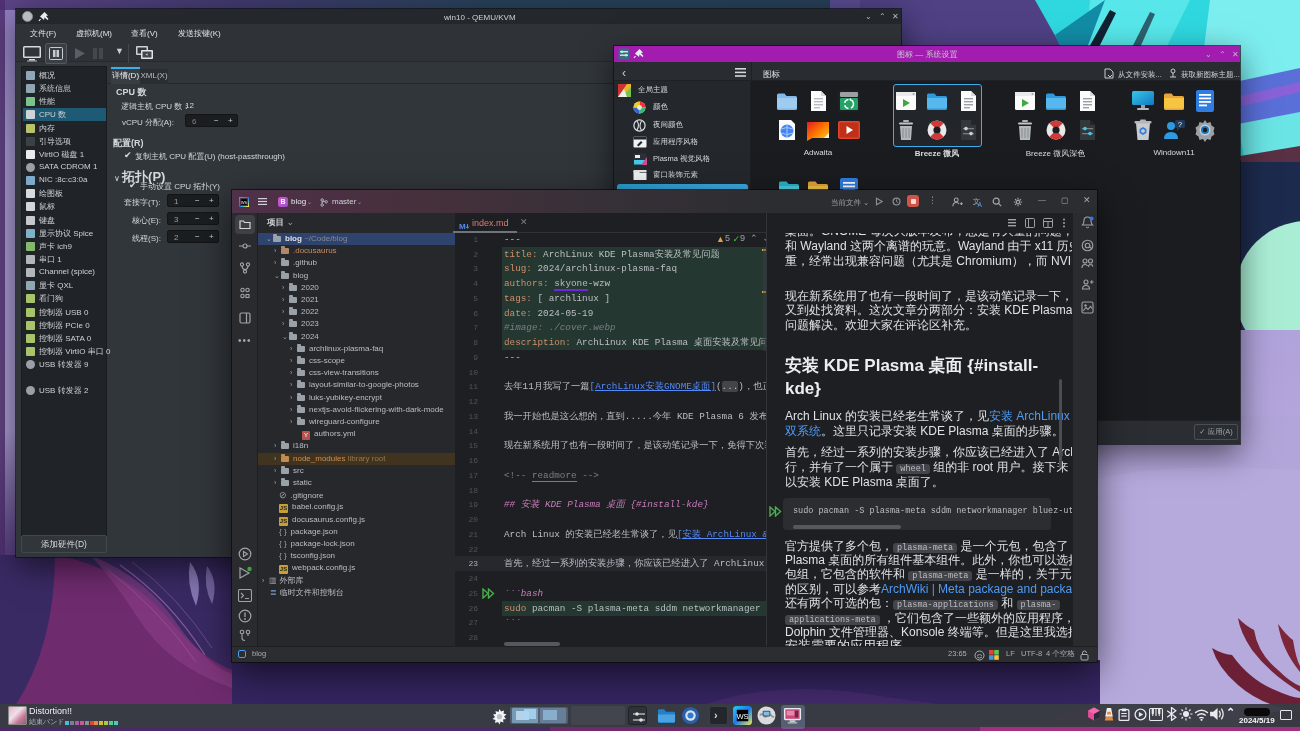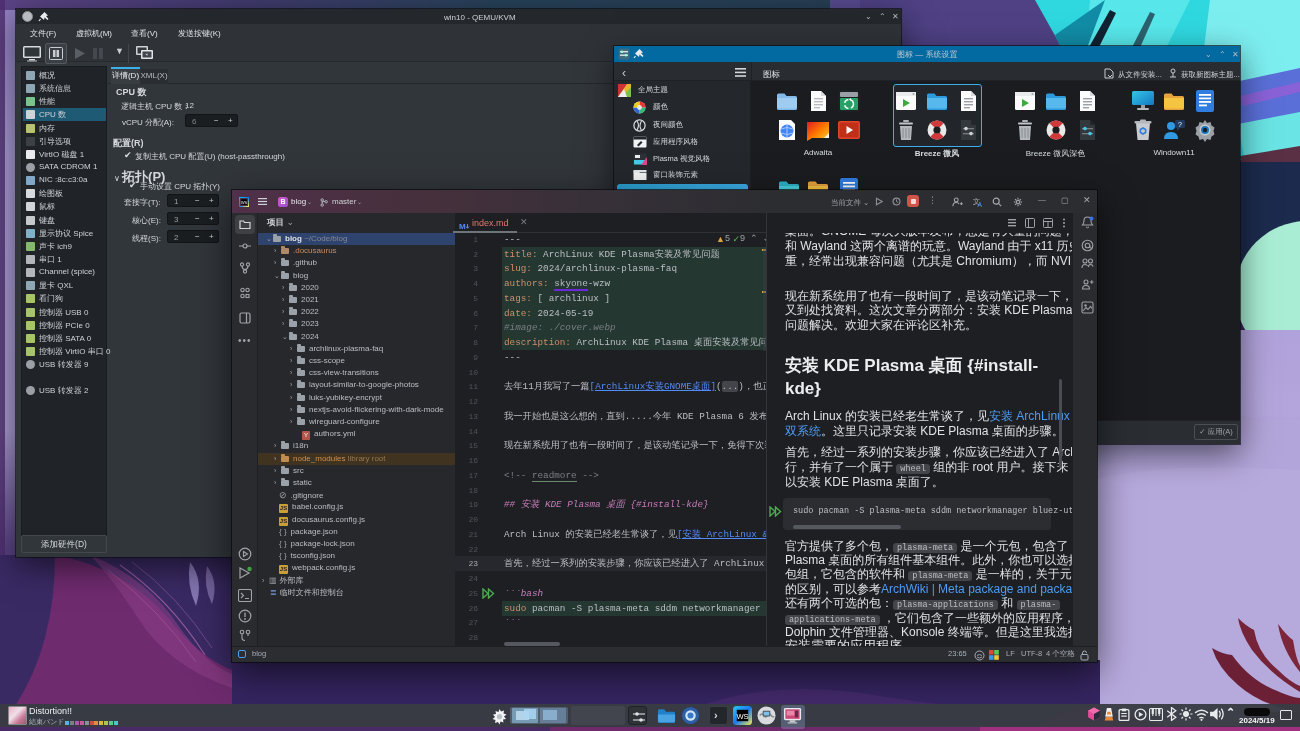--- a/index.html
+++ b/index.html
@@ -20,21 +20,21 @@
 #vm .addbtn{left:5px;top:526px;width:86px;height:18px;background:#31363b;border:1px solid #43484e;border-radius:2px;color:#d5d9dc;font-size:8.5px;text-align:center;line-height:16px;}
 
 #vm .tabs{left:92px;top:58px;width:793px;height:17px;border-bottom:1px solid #24272b;}
 #vm .tab1{left:95px;top:58px;width:29px;height:17px;background:#383d42;border-top:2px solid #3daee9;color:#eceff1;font-size:8px;text-align:center;line-height:14px;white-space:nowrap;}
 #vm .tab2{left:124px;top:60px;width:28px;height:15px;background:#2a2e32;color:#b8bcc0;font-size:8px;text-align:center;line-height:14px;white-space:nowrap;}
 .vlbl{position:absolute;white-space:nowrap;}
 .spin{position:absolute;background:#1b1e21;border:1px solid #121416;border-radius:2px;color:#989da2;}
 .spin i{position:absolute;font-style:normal;color:#d0d4d8;}
 
 #st{left:614px;top:46px;width:626px;height:398px;background:#2a2e33;z-index:2;box-shadow:0 0 0 1px rgba(10,12,14,.65),0 10px 30px rgba(0,0,0,.55);}
-#st .tbar{left:0;top:0;width:626px;height:16px;background:#0369a1;color:#c7cbcf;}
+#st .tbar{left:0;top:0;width:626px;height:16px;background:#a21caf;color:#c7cbcf;}
 #st .hdr{left:0;top:16px;width:626px;height:19px;background:#292d32;border-bottom:1px solid #1e2125;}
 #st .side{left:0;top:35px;width:137px;height:339px;background:#24282c;border-right:1px solid #1d2023;}
 .strow{position:absolute;height:17px;color:#d4d8db;font-size:7.5px;white-space:nowrap;}
 #st .grid{left:137px;top:35px;width:489px;height:339px;background:#1a1c1f;}
 #st .bbar{left:137px;top:374px;width:489px;height:24px;background:#2a2e33;border-top:1px solid #1e2125;}
 .tlabel{position:absolute;color:#d8dcdf;font-size:8px;text-align:center;white-space:nowrap;}
 
 #ws{left:232px;top:190px;width:865px;height:472px;background:#1e1f22;z-index:3;box-shadow:0 0 0 1px rgba(8,9,10,.7),0 12px 34px rgba(0,0,0,.6);}
 #ws .tbar{left:0;top:0;width:865px;height:23px;background:linear-gradient(90deg,#50304a 0%,#46303c 22%,#373038 42%,#2c2d31 62%,#2b2d30 100%);}
 #ws .abar{left:0;top:23px;width:26px;height:433px;background:#2a2b2f;border-right:1px solid #1e1f22;}

